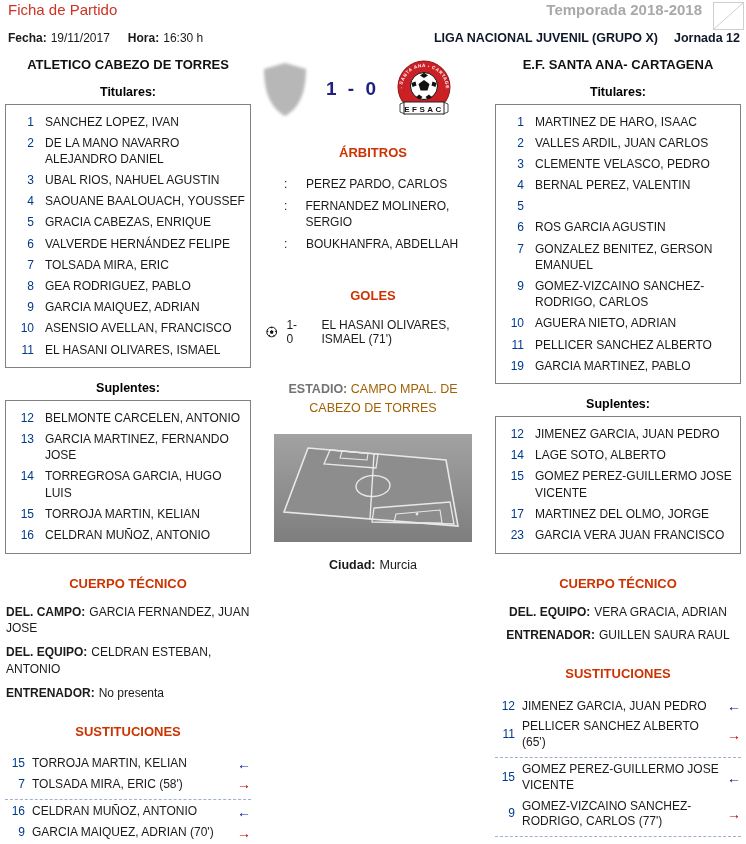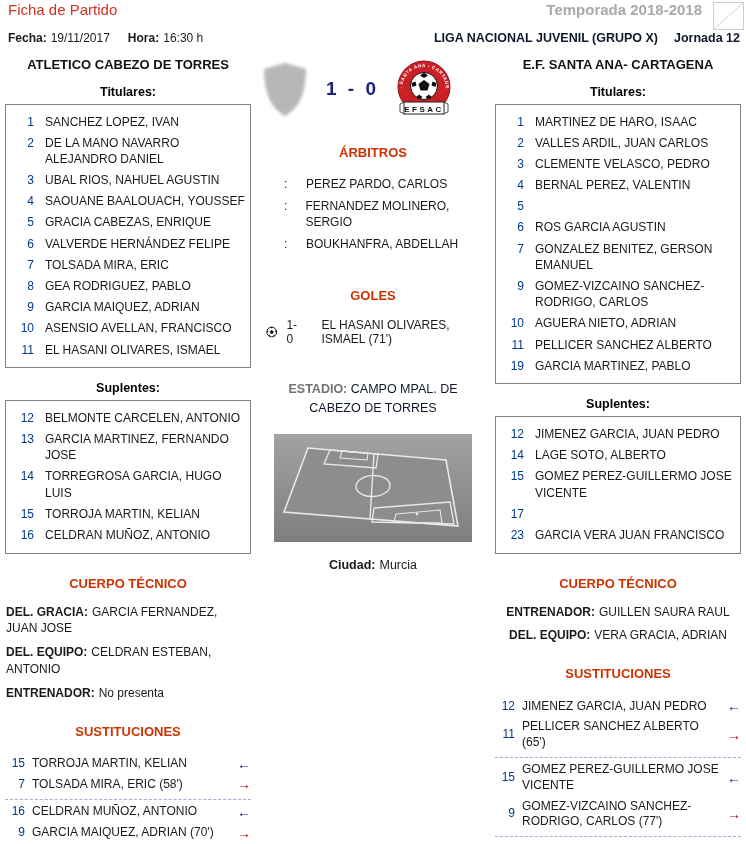--- a/index.html
+++ b/index.html
@@ -50,21 +50,21 @@
   .badges-row { display:flex; align-items:center; gap:16px; margin-top:12px; }
   .score { font-size:19px; font-weight:bold; color:#202080; letter-spacing:3px; white-space:nowrap; }
   .refs-head { margin-top:26px; }
   .ref-row { display:flex; padding:3.5px 0 3.5px 24px; line-height:1.3; }
   .ref-colon { width:8px; margin-right:14px; }
   .goals-head { margin-top:32px; }
   .goal-row { display:flex; align-items:center; padding:2px 0 2px 6px; gap:9px; }
   .goal-score { margin-right:12px; }
   .stadium { text-align:center; margin-top:32px; line-height:1.5; padding:0 14px; font-size:12.5px; }
   .stadium b { color:#737373; }
-  .stadium-link { color:#0f172a; }
+  .stadium-link { color:#a16207; }
   .field-wrap { display:flex; justify-content:center; margin-top:16px; }
   .city { text-align:center; margin-top:16px; font-size:12.5px; }
   .city b { margin-right:4px; }
 </style>
 </head>
 <body>
 
 <div class="page">
 
   <div class="broken-img">
@@ -177,21 +177,21 @@
           <div class="roster-row">
             <span class="num">16</span>
             <span class="pname">CELDRAN MUÑOZ, ANTONIO</span>
           </div>
         </div>
 
       <div class="sec-head">CUERPO TÉCNICO</div>
       <div class="staff">
 
           <div class="staff-row">
-            <span class="staff-label">DEL. GRACIA:</span><span>GARCIA FERNANDEZ, JUAN JOSE</span>
+            <span class="staff-label">DEL. CAMPO:</span><span>GARCIA FERNANDEZ, JUAN JOSE</span>
           </div>
 
           <div class="staff-row">
             <span class="staff-label">DEL. EQUIPO:</span><span>CELDRAN ESTEBAN, ANTONIO</span>
           </div>
 
           <div class="staff-row">
             <span class="staff-label">ENTRENADOR:</span><span>No presenta</span>
           </div>
         </div>
@@ -407,37 +407,38 @@
             <span class="pname">LAGE SOTO, ALBERTO</span>
           </div>
 
           <div class="roster-row">
             <span class="num">15</span>
             <span class="pname">GOMEZ PEREZ-GUILLERMO JOSE VICENTE</span>
           </div>
 
           <div class="roster-row">
             <span class="num">17</span>
+            <span class="pname">MARTINEZ DEL OLMO, JORGE</span>
           </div>
 
           <div class="roster-row">
             <span class="num">23</span>
             <span class="pname">GARCIA VERA JUAN FRANCISCO</span>
           </div>
         </div>
 
       <div class="sec-head">CUERPO TÉCNICO</div>
       <div class="staff centered">
 
           <div class="staff-row">
+            <span class="staff-label">DEL. EQUIPO:</span><span>VERA GRACIA, ADRIAN</span>
+          </div>
+
+          <div class="staff-row">
             <span class="staff-label">ENTRENADOR:</span><span>GUILLEN SAURA RAUL</span>
-          </div>
-
-          <div class="staff-row">
-            <span class="staff-label">DEL. EQUIPO:</span><span>VERA GRACIA, ADRIAN</span>
           </div>
         </div>
 
       <div class="sec-head">SUSTITUCIONES</div>
       <div class="subs">
 
           <div class="sub-pair">
             <div class="sub-row">
               <span class="num">12</span>
               <span class="pname">JIMENEZ GARCIA, JUAN PEDRO</span>

